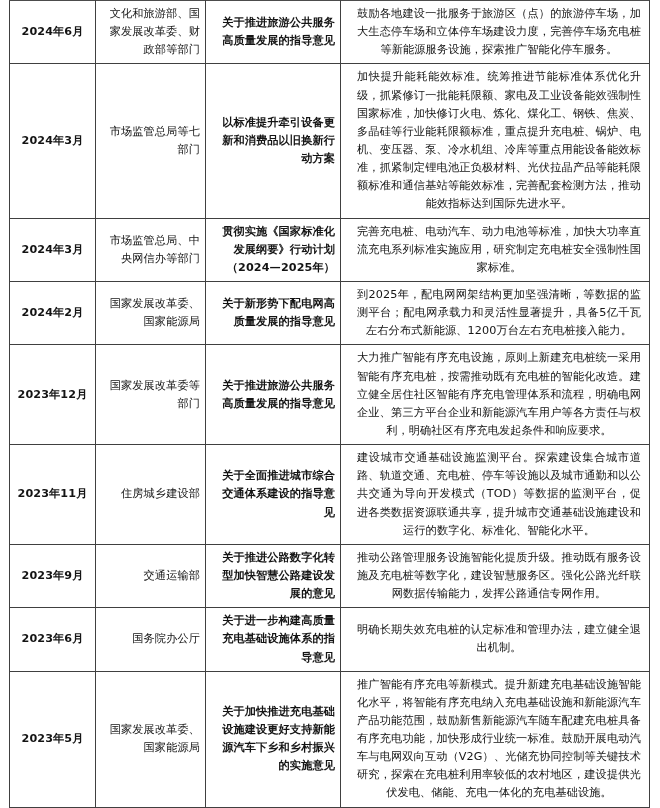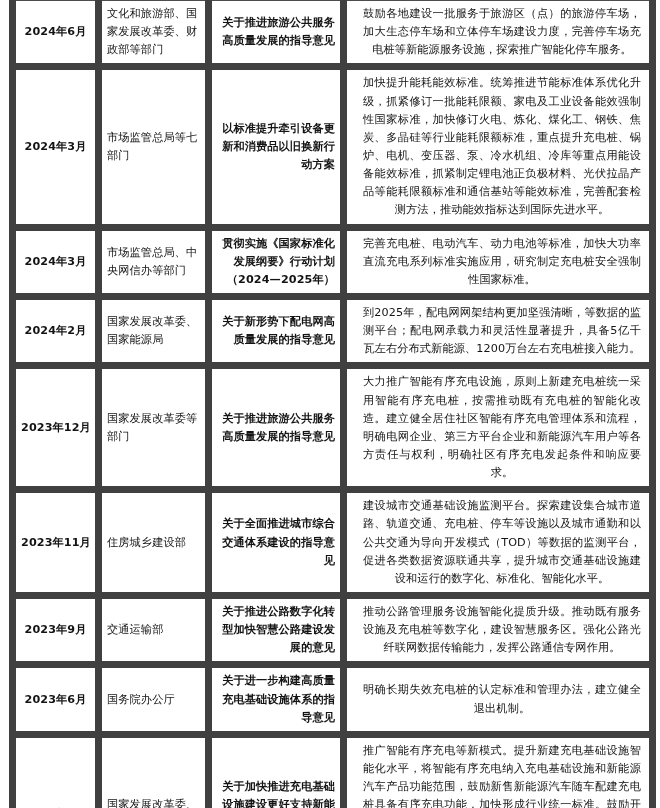--- a/index.html
+++ b/index.html
@@ -23,40 +23,40 @@
   }
   .policy-table {
     position: absolute;
     left: 9px;
     top: 0px;
     width: 640px;
     border-collapse: collapse;
     table-layout: fixed;
   }
   .policy-table td {
-    border: 7px solid #404040;
+    border: 1px solid #404040;
     padding: 4px 5px;
     vertical-align: middle;
     font-size: 11.2px;
     line-height: 1.62;
     color: #141414;
     letter-spacing: 0.1px;
   }
   col.c-date   { width: 86px; }
   col.c-dept   { width: 110px; }
   col.c-title  { width: 135px; }
   col.c-detail { width: 309px; }
 
   td.cell-date {
     text-align: center;
     white-space: nowrap;
     font-weight: bold;
   }
   td.cell-dept {
-    text-align: left;
+    text-align: right;
   }
   td.cell-title {
     text-align: right;
     font-weight: bold;
   }
   td.cell-detail {
     text-align: justify;
     text-align-last: center;
     padding-left: 16px;
     padding-right: 8px;

